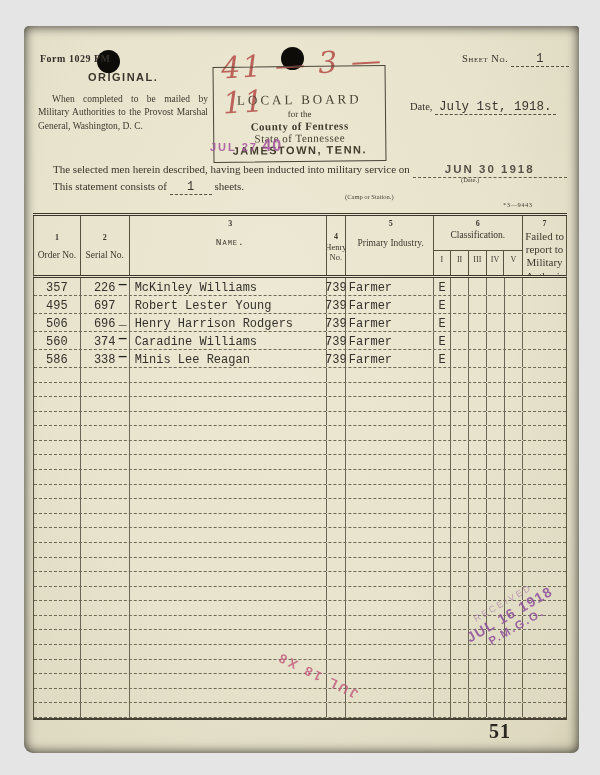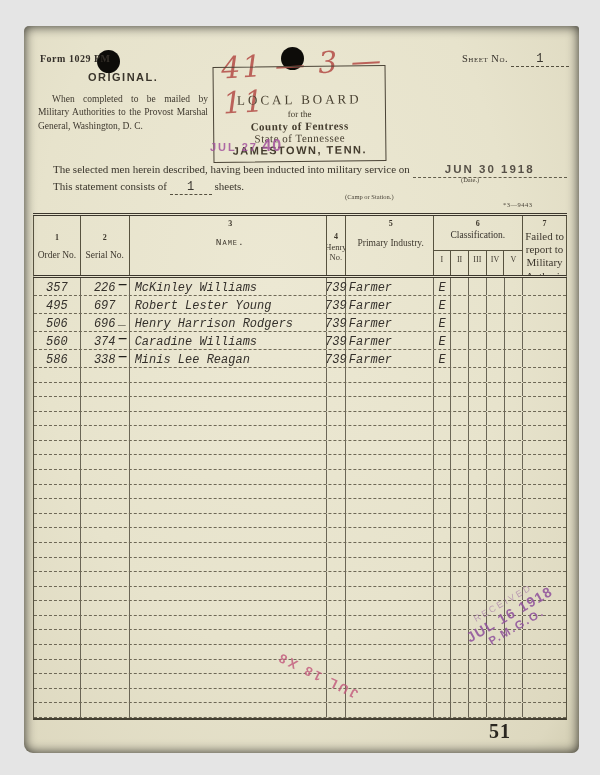--- a/index.html
+++ b/index.html
@@ -77,21 +77,21 @@
   .failed-label{font-size:11px;line-height:1.2;padding:0 1px;}
   .class-head{flex:1;display:flex;flex-direction:column;align-items:stretch;width:100%;}
   .class-title{font-size:9.5px;text-align:center;flex:1;}
   .subcols{display:flex;border-top:1px solid #57523f;height:24px;}
   .subcol{width:18px;box-sizing:border-box;border-right:1px solid #57523f;text-align:center;
           font-size:8px;padding-top:4px;color:#3e382e;}
   .subcol:last-child{border-right:none;}
 
   .tbody{border-left:1px solid #57523f;border-right:1px solid #57523f;
          border-bottom:2px solid #444032;box-sizing:border-box;}
-  .trow{display:flex;border-bottom:1px dashed #6e6856;box-sizing:border-box;font-style:italic;}
+  .trow{display:flex;border-bottom:1px dashed #6e6856;box-sizing:border-box;}
   .trow.filled{height:18px;}
   .trow.blank{height:14.58px;}
   .tcell{box-sizing:border-box;border-right:1px solid rgba(75,70,56,.8);display:flex;
          align-items:flex-end;overflow:visible;
          font-family:"Liberation Mono","DejaVu Sans Mono",monospace;font-size:12px;color:#34302b;}
   .tcell:last-child{border-right:none;}
   .col-order{width:47px;justify-content:center;}
   .col-serial{width:49px;justify-content:center;}
   .col-name{width:198px;padding-left:5px;position:relative;}
   .col-call{width:19px;justify-content:center;}
@@ -134,20 +134,24 @@
   </div>
   <div class="jul27">
     <span class="sm">JUL 27</span>
     <span class="lg">40</span>
   </div>
 
   <div class="sheet-line">
     <span class="lbl">Sheet No.</span>
     <span class="sheet-fill">1</span>
   </div>
+  <div class="date-line">
+    <span>Date,</span>
+    <span class="typed date-fill">July 1st, 1918.</span>
+  </div>
 
   <div class="statement">
     <div class="sline">
       <span><span class="indent"></span><span>The selected men herein described, having been inducted into military service on</span>&nbsp;</span>
       <span class="fill stamp-date">JUN 30 1918</span>
     </div>
     <div class="caption cap-date">(Date.)</div>
     <div class="caption cap-camp">(Camp or Station.)</div>
     <div class="sline">
       <span><span class="indent"></span><span>This statement consists of</span>&nbsp;</span>

